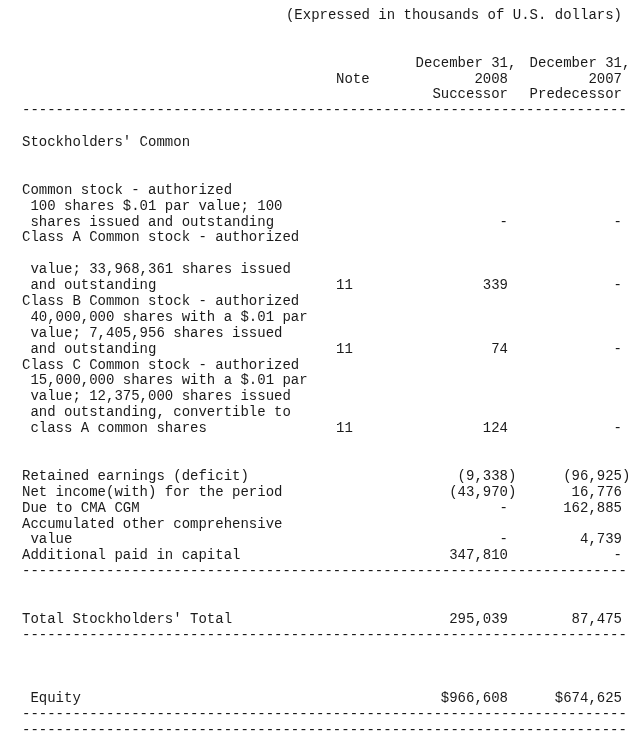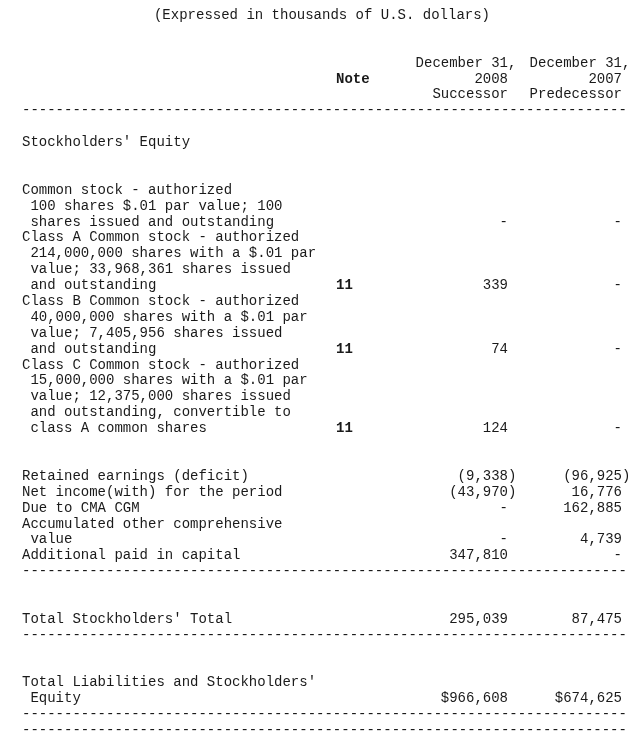--- a/index.html
+++ b/index.html
@@ -5,51 +5,51 @@
   html,body{margin:0;padding:0;background:#ffffff;}
   .page{
     width:638px;height:735px;box-sizing:border-box;overflow:hidden;
     background:#ffffff;color:#1a1a1a;
     font-family:"Liberation Mono","DejaVu Sans Mono",monospace;
     font-size:14px;line-height:15.9px;
     padding-top:8px;
   }
   .doc{padding-left:22px;width:616px;}
   .line{height:15.9px;white-space:pre;display:flex;overflow:visible;}
-  .line.title{display:block;width:600px;text-align:center;}
+  .line.title{display:block;width:600px;text-align:right;}
   .line.sep{display:block;width:604px;overflow:hidden;}
   .line.blank{display:block;}
   .c-label{width:314px;flex:none;white-space:pre;}
-  .c-note{width:62px;flex:none;white-space:pre;font-weight:bold;}
+  .c-note{width:62px;flex:none;white-space:pre;}
   .c-v1{width:110px;flex:none;text-align:right;white-space:pre;}
   .c-v2{width:114px;flex:none;text-align:right;white-space:pre;}
   .overhang{transform:translateX(1ch);}
 </style>
 </head>
 <body>
 
 <div class="page">
   <div class="doc">
     <div class="line title">(Expressed in thousands of U.S. dollars)</div>
     <div id="doc-lines">
         <div class="line blank"></div>
         <div class="line blank"></div>
         <div class="line"><span class="c-label"></span><span class="c-note"></span><span class="c-v1 overhang">December 31,</span><span class="c-v2 overhang">December 31,</span></div>
         <div class="line"><span class="c-label"></span><span class="c-note">Note</span><span class="c-v1">2008</span><span class="c-v2">2007</span></div>
         <div class="line"><span class="c-label"></span><span class="c-note"></span><span class="c-v1">Successor</span><span class="c-v2">Predecessor</span></div>
         <div class="line sep">------------------------------------------------------------------------</div>
         <div class="line blank"></div>
-        <div class="line"><span class="c-label">Stockholders' Equity</span><span class="c-note"></span><span class="c-v1"></span><span class="c-v2"></span></div>
+        <div class="line"><span class="c-label">Stockholders' Common</span><span class="c-note"></span><span class="c-v1"></span><span class="c-v2"></span></div>
         <div class="line blank"></div>
         <div class="line blank"></div>
         <div class="line"><span class="c-label">Common stock - authorized</span><span class="c-note"></span><span class="c-v1"></span><span class="c-v2"></span></div>
         <div class="line"><span class="c-label"> 100 shares $.01 par value; 100</span><span class="c-note"></span><span class="c-v1"></span><span class="c-v2"></span></div>
         <div class="line"><span class="c-label"> shares issued and outstanding</span><span class="c-note"></span><span class="c-v1">-</span><span class="c-v2">-</span></div>
         <div class="line"><span class="c-label">Class A Common stock - authorized</span><span class="c-note"></span><span class="c-v1"></span><span class="c-v2"></span></div>
-        <div class="line"><span class="c-label"> 214,000,000 shares with a $.01 par</span><span class="c-note"></span><span class="c-v1"></span><span class="c-v2"></span></div>
+        <div class="line"><span class="c-note"></span><span class="c-v1"></span><span class="c-v2"></span></div>
         <div class="line"><span class="c-label"> value; 33,968,361 shares issued</span><span class="c-note"></span><span class="c-v1"></span><span class="c-v2"></span></div>
         <div class="line"><span class="c-label"> and outstanding</span><span class="c-note">11</span><span class="c-v1">339</span><span class="c-v2">-</span></div>
         <div class="line"><span class="c-label">Class B Common stock - authorized</span><span class="c-note"></span><span class="c-v1"></span><span class="c-v2"></span></div>
         <div class="line"><span class="c-label"> 40,000,000 shares with a $.01 par</span><span class="c-note"></span><span class="c-v1"></span><span class="c-v2"></span></div>
         <div class="line"><span class="c-label"> value; 7,405,956 shares issued</span><span class="c-note"></span><span class="c-v1"></span><span class="c-v2"></span></div>
         <div class="line"><span class="c-label"> and outstanding</span><span class="c-note">11</span><span class="c-v1">74</span><span class="c-v2">-</span></div>
         <div class="line"><span class="c-label">Class C Common stock - authorized</span><span class="c-note"></span><span class="c-v1"></span><span class="c-v2"></span></div>
         <div class="line"><span class="c-label"> 15,000,000 shares with a $.01 par</span><span class="c-note"></span><span class="c-v1"></span><span class="c-v2"></span></div>
         <div class="line"><span class="c-label"> value; 12,375,000 shares issued</span><span class="c-note"></span><span class="c-v1"></span><span class="c-v2"></span></div>
         <div class="line"><span class="c-label"> and outstanding, convertible to</span><span class="c-note"></span><span class="c-v1"></span><span class="c-v2"></span></div>
@@ -62,19 +62,19 @@
         <div class="line"><span class="c-label">Accumulated other comprehensive</span><span class="c-note"></span><span class="c-v1"></span><span class="c-v2"></span></div>
         <div class="line"><span class="c-label"> value</span><span class="c-note"></span><span class="c-v1">-</span><span class="c-v2">4,739</span></div>
         <div class="line"><span class="c-label">Additional paid in capital</span><span class="c-note"></span><span class="c-v1">347,810</span><span class="c-v2">-</span></div>
         <div class="line sep">------------------------------------------------------------------------</div>
         <div class="line blank"></div>
         <div class="line blank"></div>
         <div class="line"><span class="c-label">Total Stockholders' Total</span><span class="c-note"></span><span class="c-v1">295,039</span><span class="c-v2">87,475</span></div>
         <div class="line sep">------------------------------------------------------------------------</div>
         <div class="line blank"></div>
         <div class="line blank"></div>
-        <div class="line"><span class="c-label">Total Liabilities and Stockholders'</span><span class="c-note"></span><span class="c-v1"></span><span class="c-v2"></span></div>
+        <div class="line"><span class="c-note"></span><span class="c-v1"></span><span class="c-v2"></span></div>
         <div class="line"><span class="c-label"> Equity</span><span class="c-note"></span><span class="c-v1">$966,608</span><span class="c-v2">$674,625</span></div>
         <div class="line sep">------------------------------------------------------------------------</div>
         <div class="line sep">------------------------------------------------------------------------</div>
       </div>
   </div>
 </div>
 
 </body></html>

